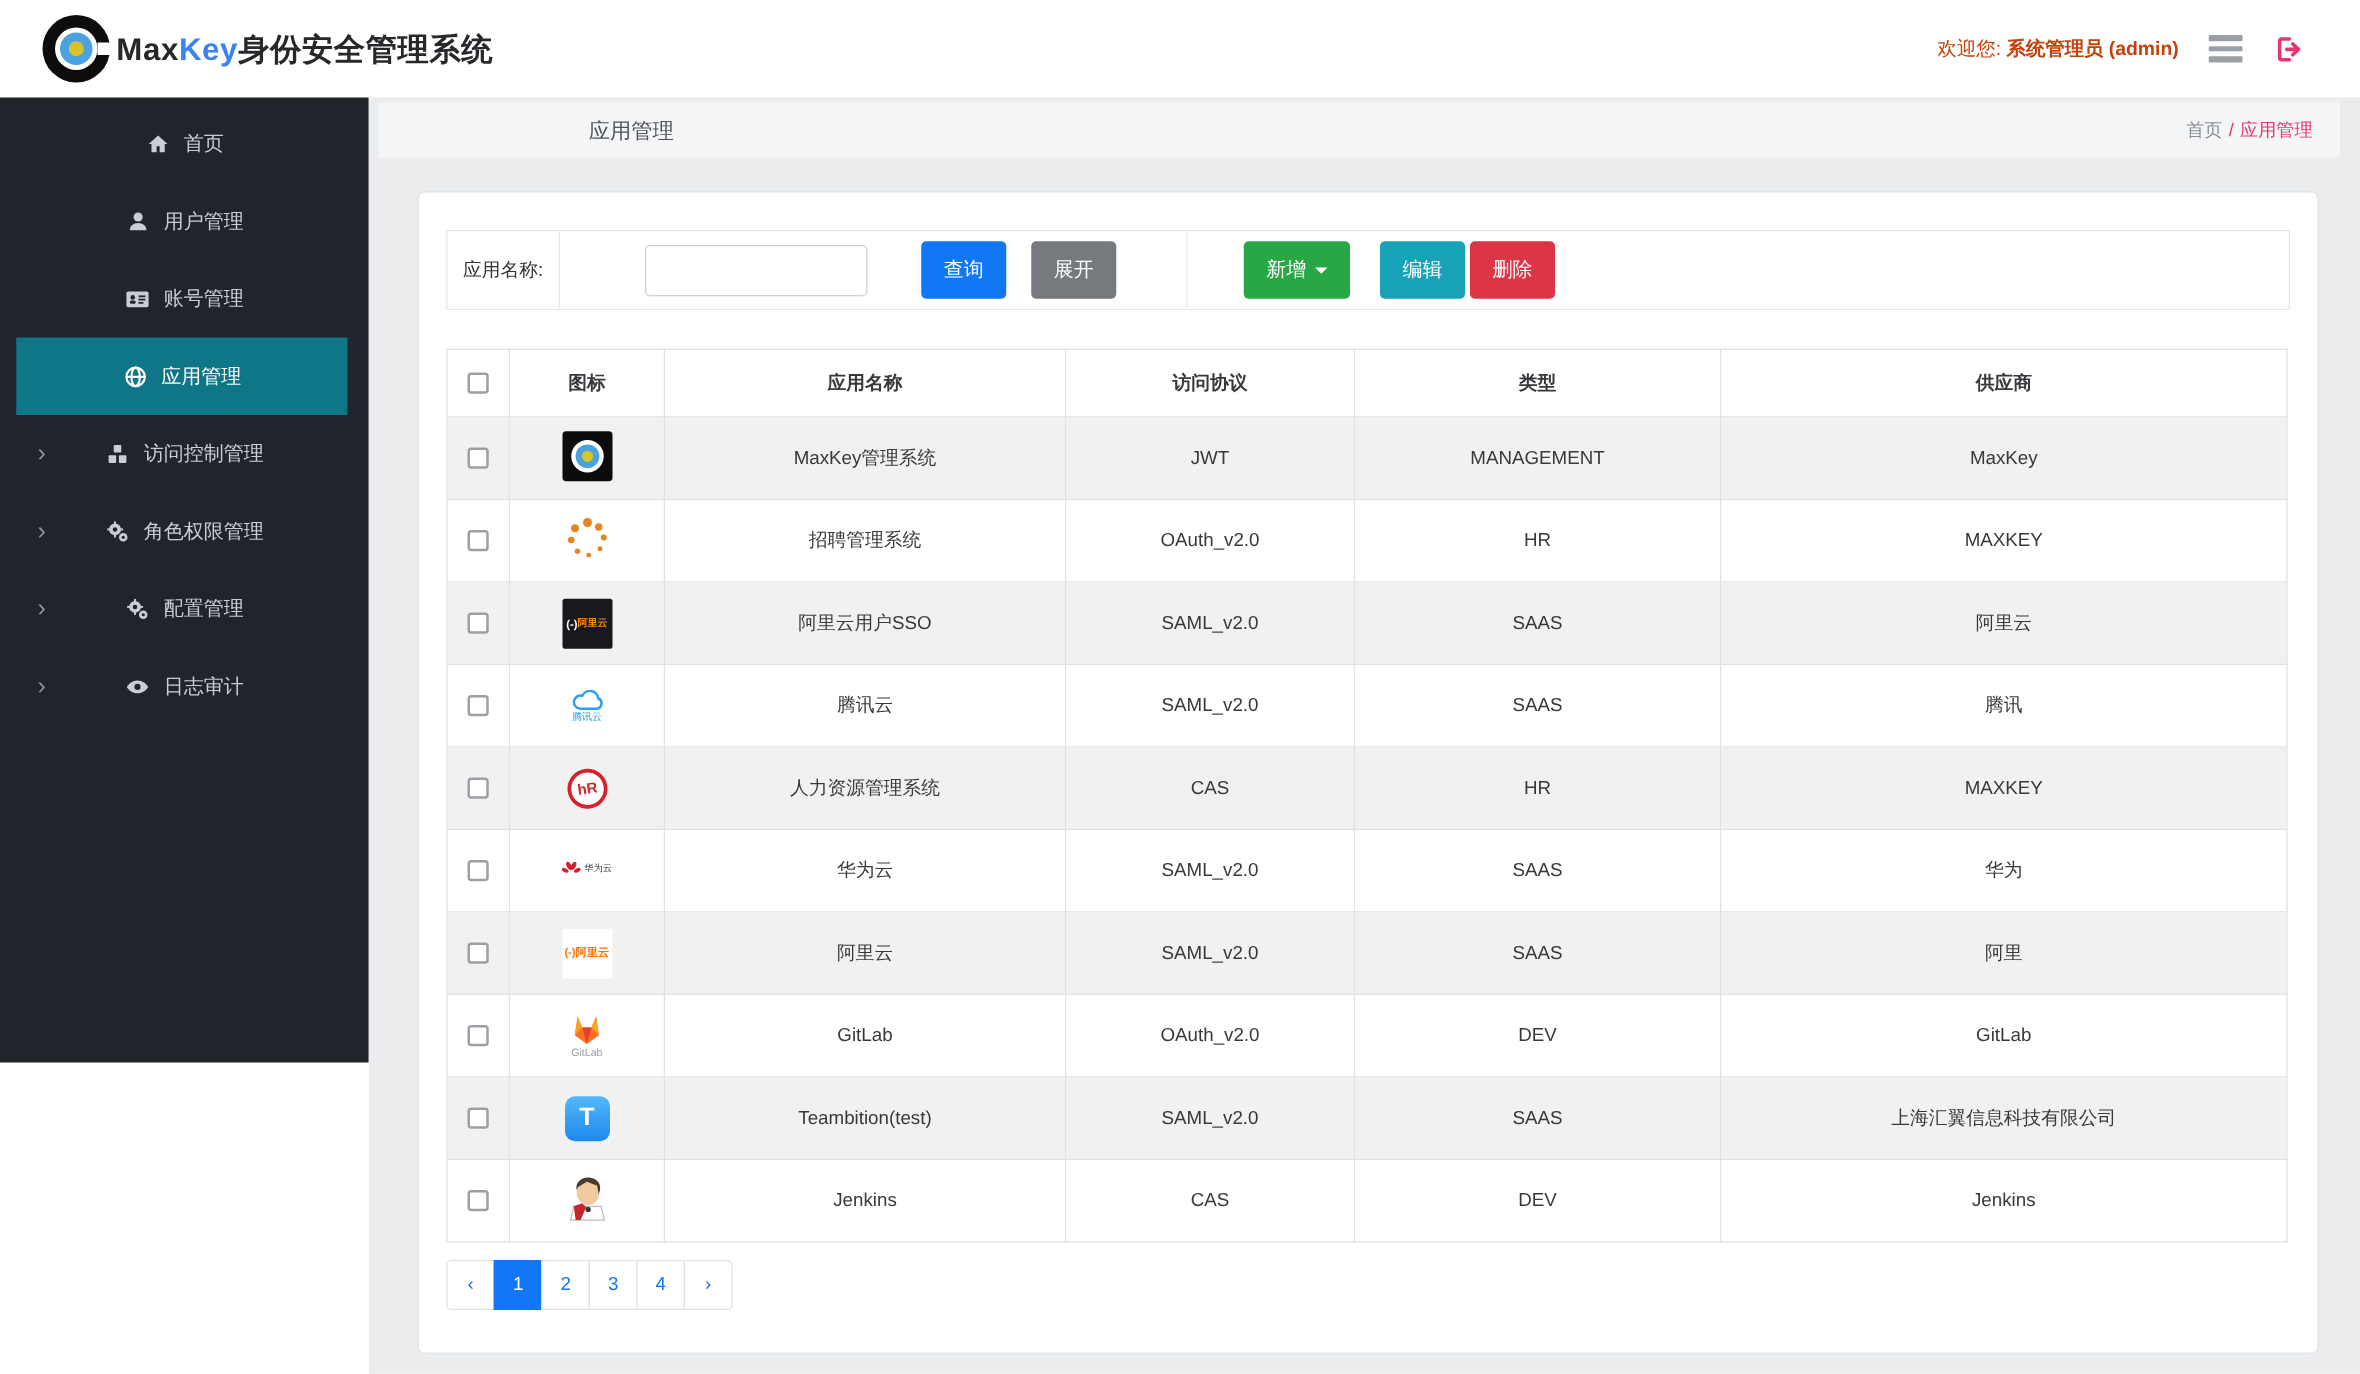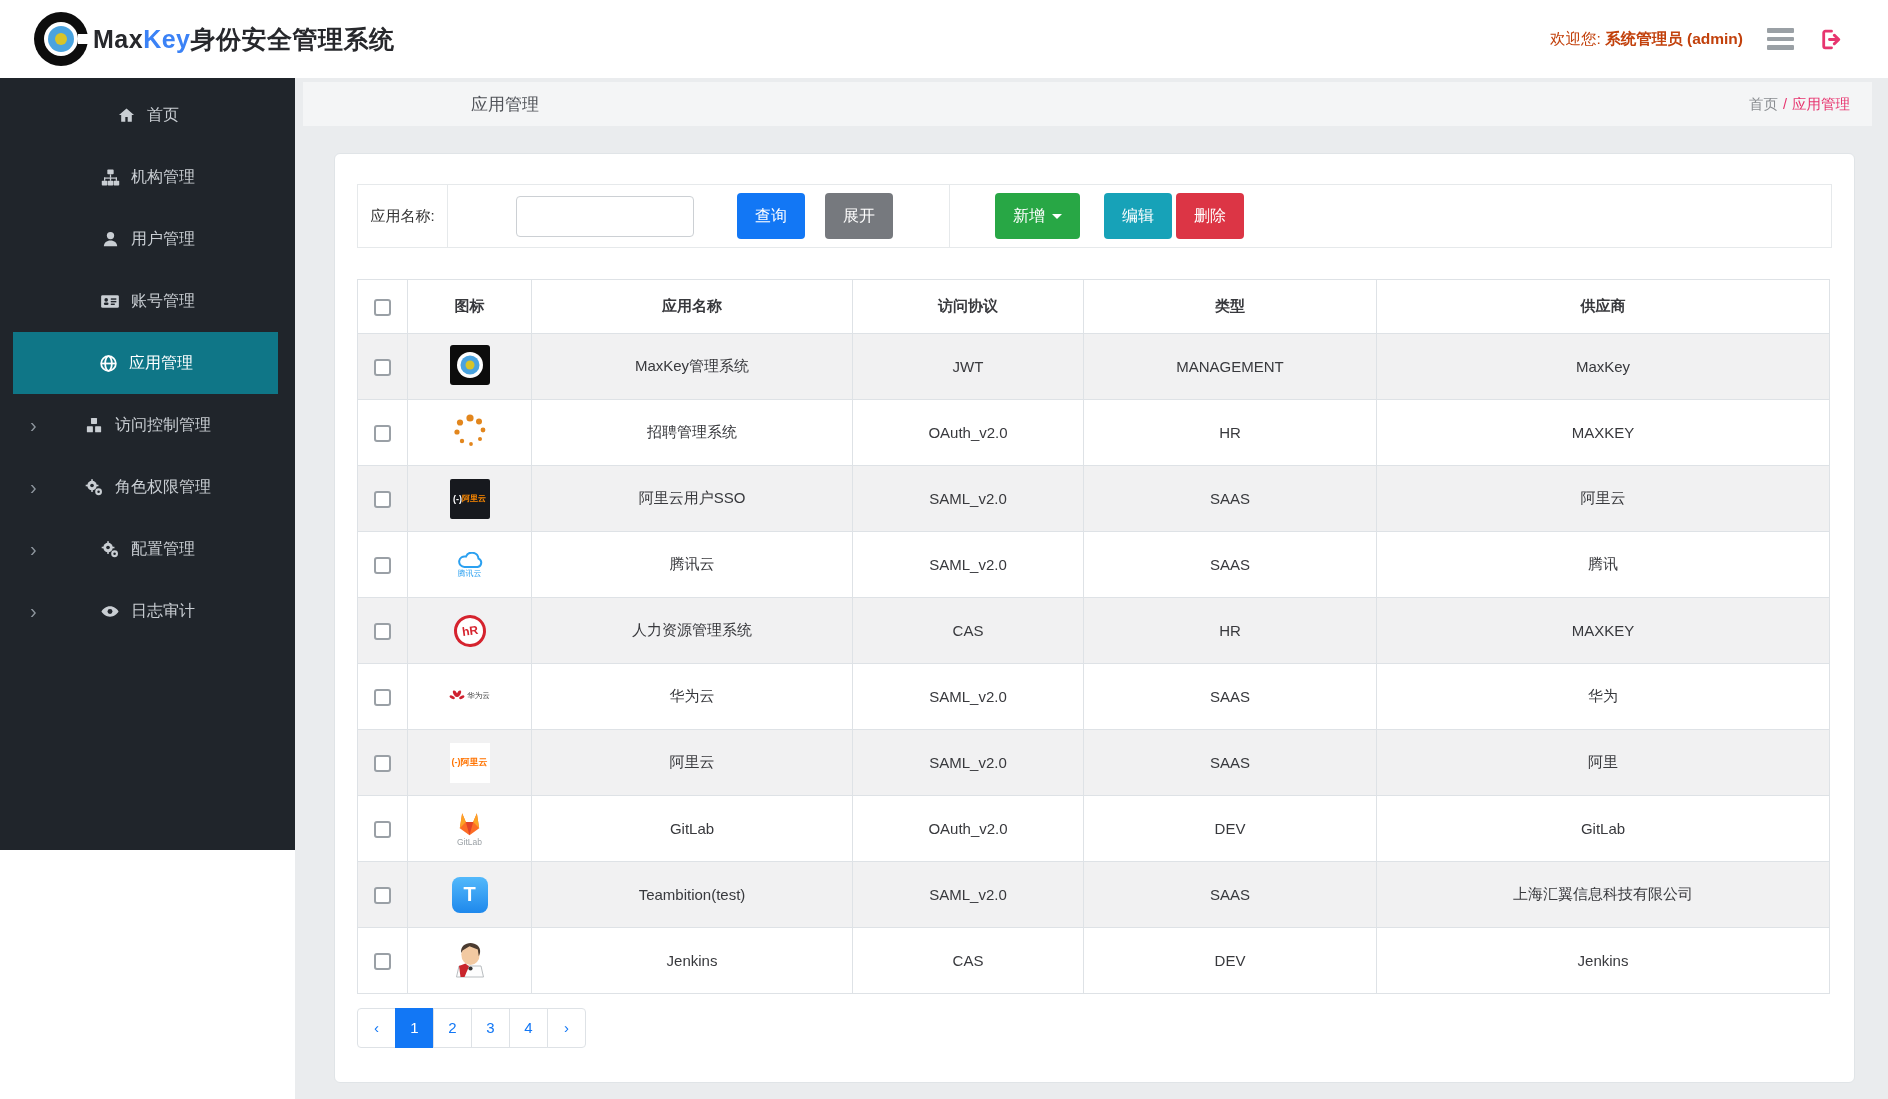--- a/index.html
+++ b/index.html
@@ -134,36 +134,20 @@
             <svg width="19" height="19" viewBox="0 0 24 24">
               <path fill="currentColor" d="M12 3 2.5 11.5h2.8V20h5.2v-6h3v6h5.2v-8.5h2.8z"></path>
             </svg>
           </span>
           <span class="mi-label">首页</span>
         </div>
         <div class="menu-item">
           <span class="mi-icon">
             <svg width="19" height="19" viewBox="0 0 24 24">
               <g fill="currentColor">
-                <rect x="8" y="2" width="8" height="6" rx="1"></rect>
-                <rect x="1" y="16" width="7" height="6" rx="1"></rect>
-                <rect x="8.5" y="16" width="7" height="6" rx="1"></rect>
-                <rect x="16" y="16" width="7" height="6" rx="1"></rect>
-                <path d="M11.2 8h1.6v4h-1.6z"></path>
-                <path d="M3.8 12h16.4v1.5H3.8z"></path>
-                <path d="M3.8 12h1.6v4H3.8zM11.2 12h1.6v4h-1.6zM18.6 12h1.6v4h-1.6z"></path>
-              </g>
-            </svg>
-          </span>
-          <span class="mi-label">机构管理</span>
-        </div>
-        <div class="menu-item">
-          <span class="mi-icon">
-            <svg width="19" height="19" viewBox="0 0 24 24">
-              <g fill="currentColor">
                 <circle cx="12" cy="7" r="4.6"></circle>
                 <path d="M12 13.2c-4.8 0-8.4 2.9-8.4 7.3h16.8c0-4.4-3.6-7.3-8.4-7.3z"></path>
               </g>
             </svg>
           </span>
           <span class="mi-label">用户管理</span>
         </div>
         <div class="menu-item">
           <span class="mi-icon">
             <svg width="20" height="19" viewBox="0 0 24 24">

